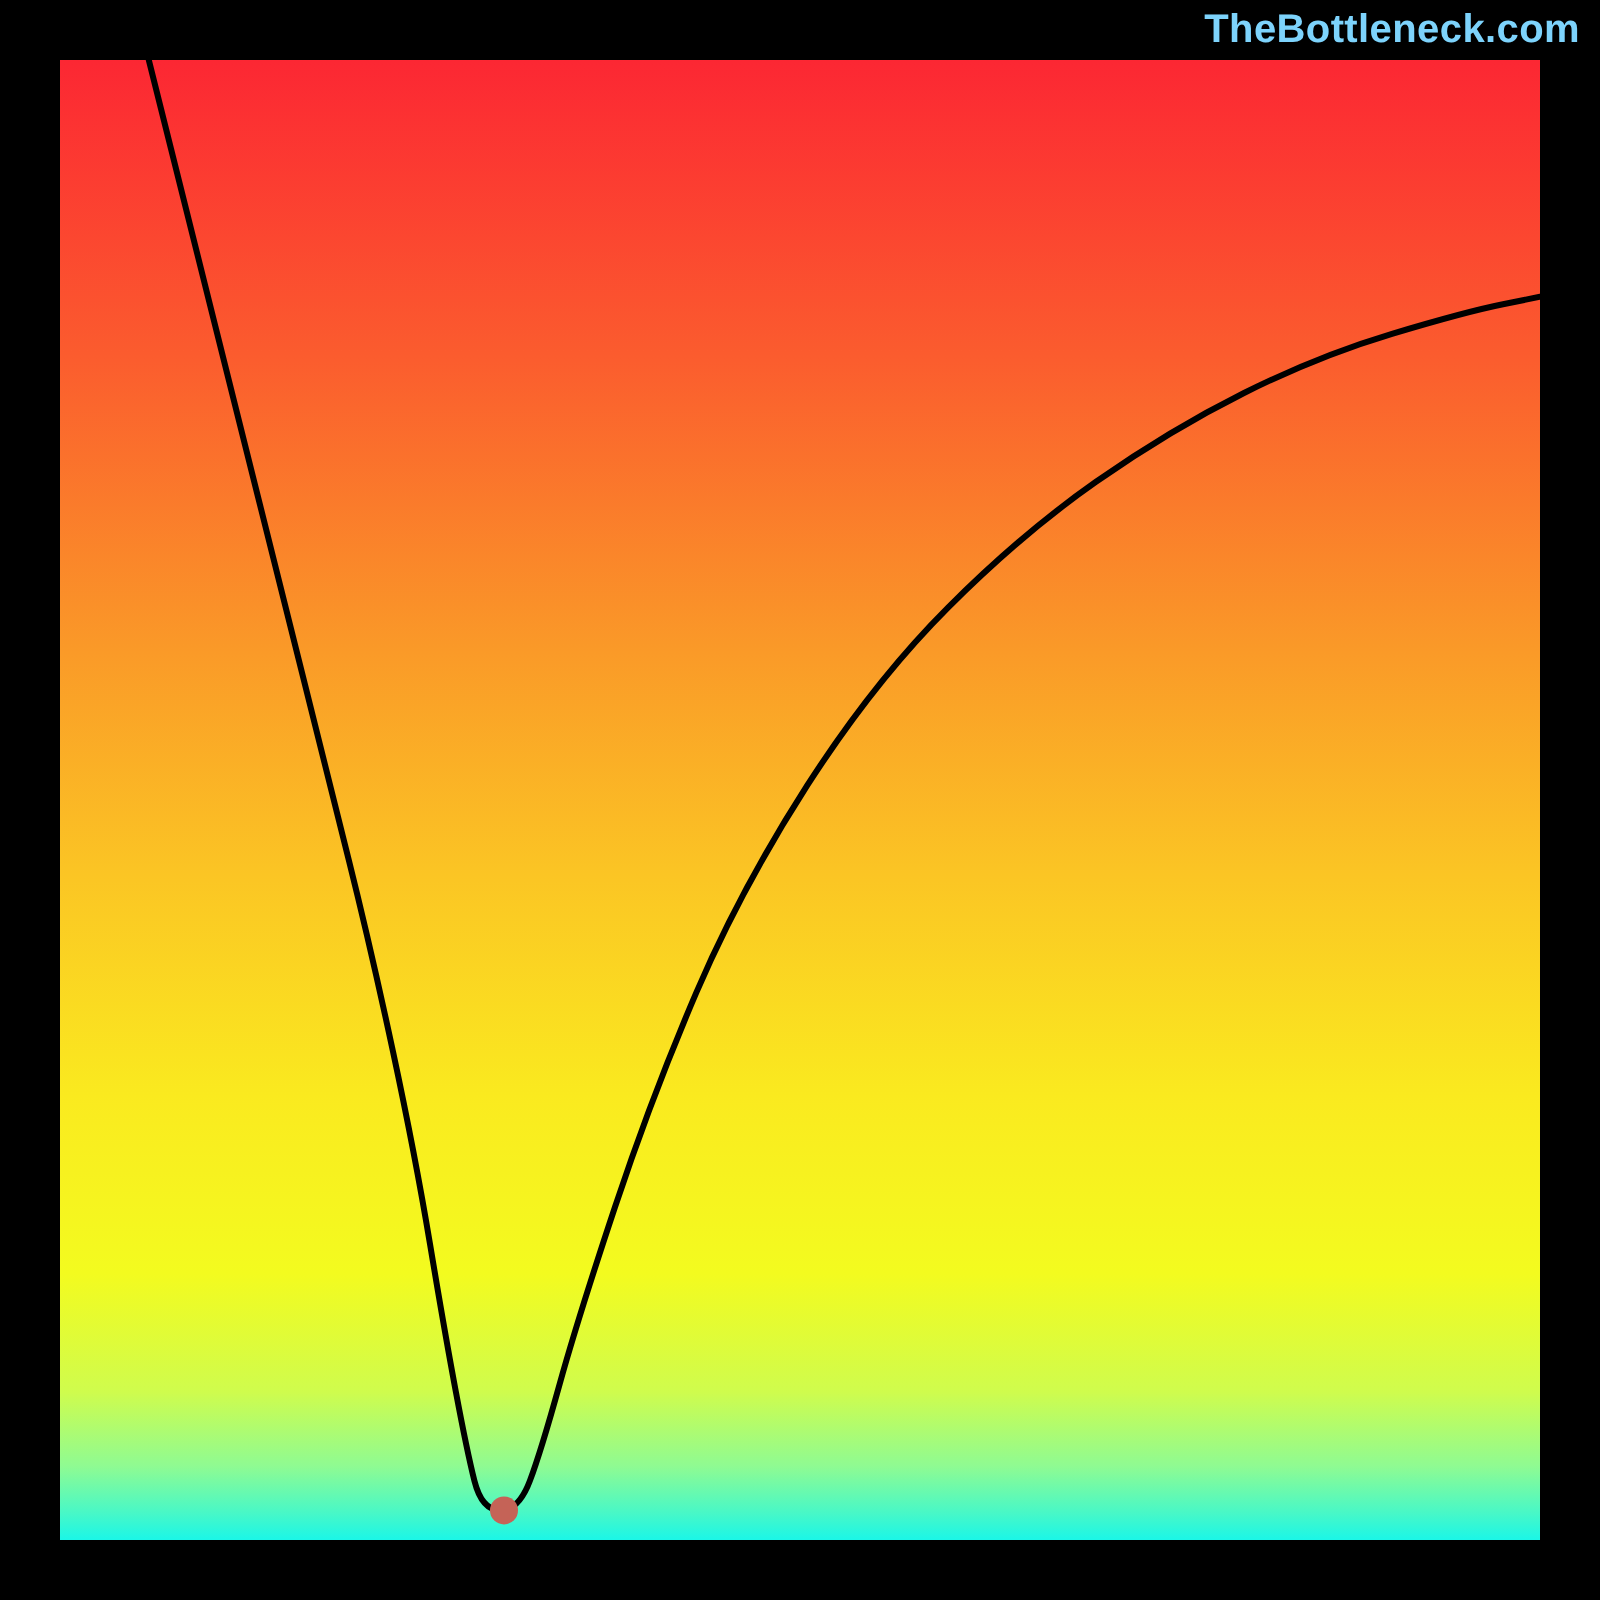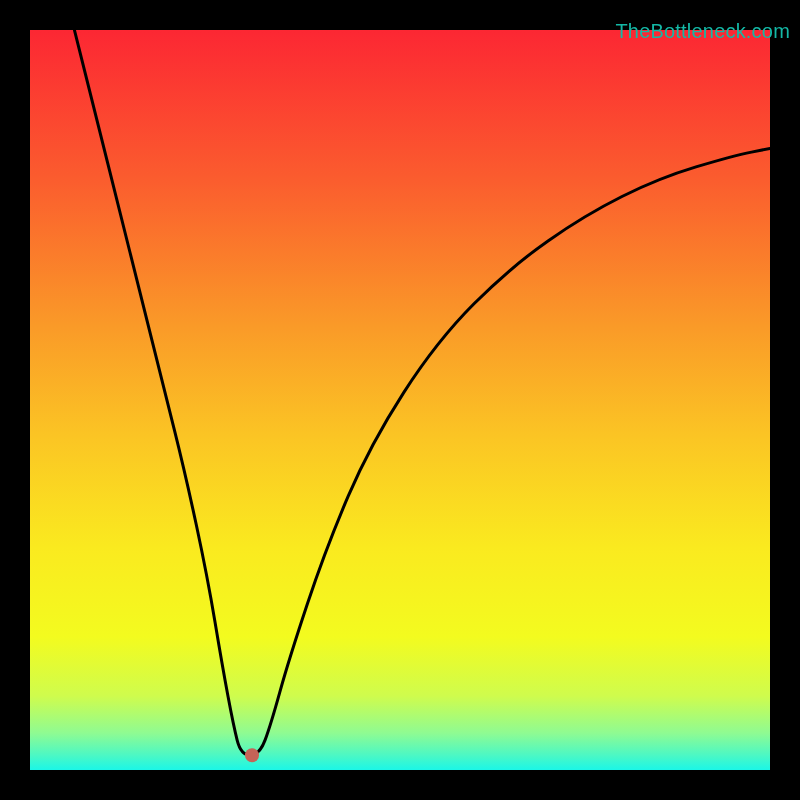--- a/index.html
+++ b/index.html
@@ -14,26 +14,25 @@
   .frame {
     position: relative;
     width: 800px;
     height: 800px;
     background: #000;
   }
   .watermark {
     position: absolute;
     top: 4px;
     right: 10px;
-    color: #14b8a6;
+    color: #7dd3fc;
     font-size: 20px;
-    font-weight: normal;
+    font-weight: bold;
     z-index: 5;
     letter-spacing: 0.2px;
-    margin-top: 16px;
   }
   .plot-area {
     position: absolute;
     left: 30px;
     top: 30px;
     width: 740px;
     height: 740px;
     overflow: hidden;
   }
   .plot-area svg {

